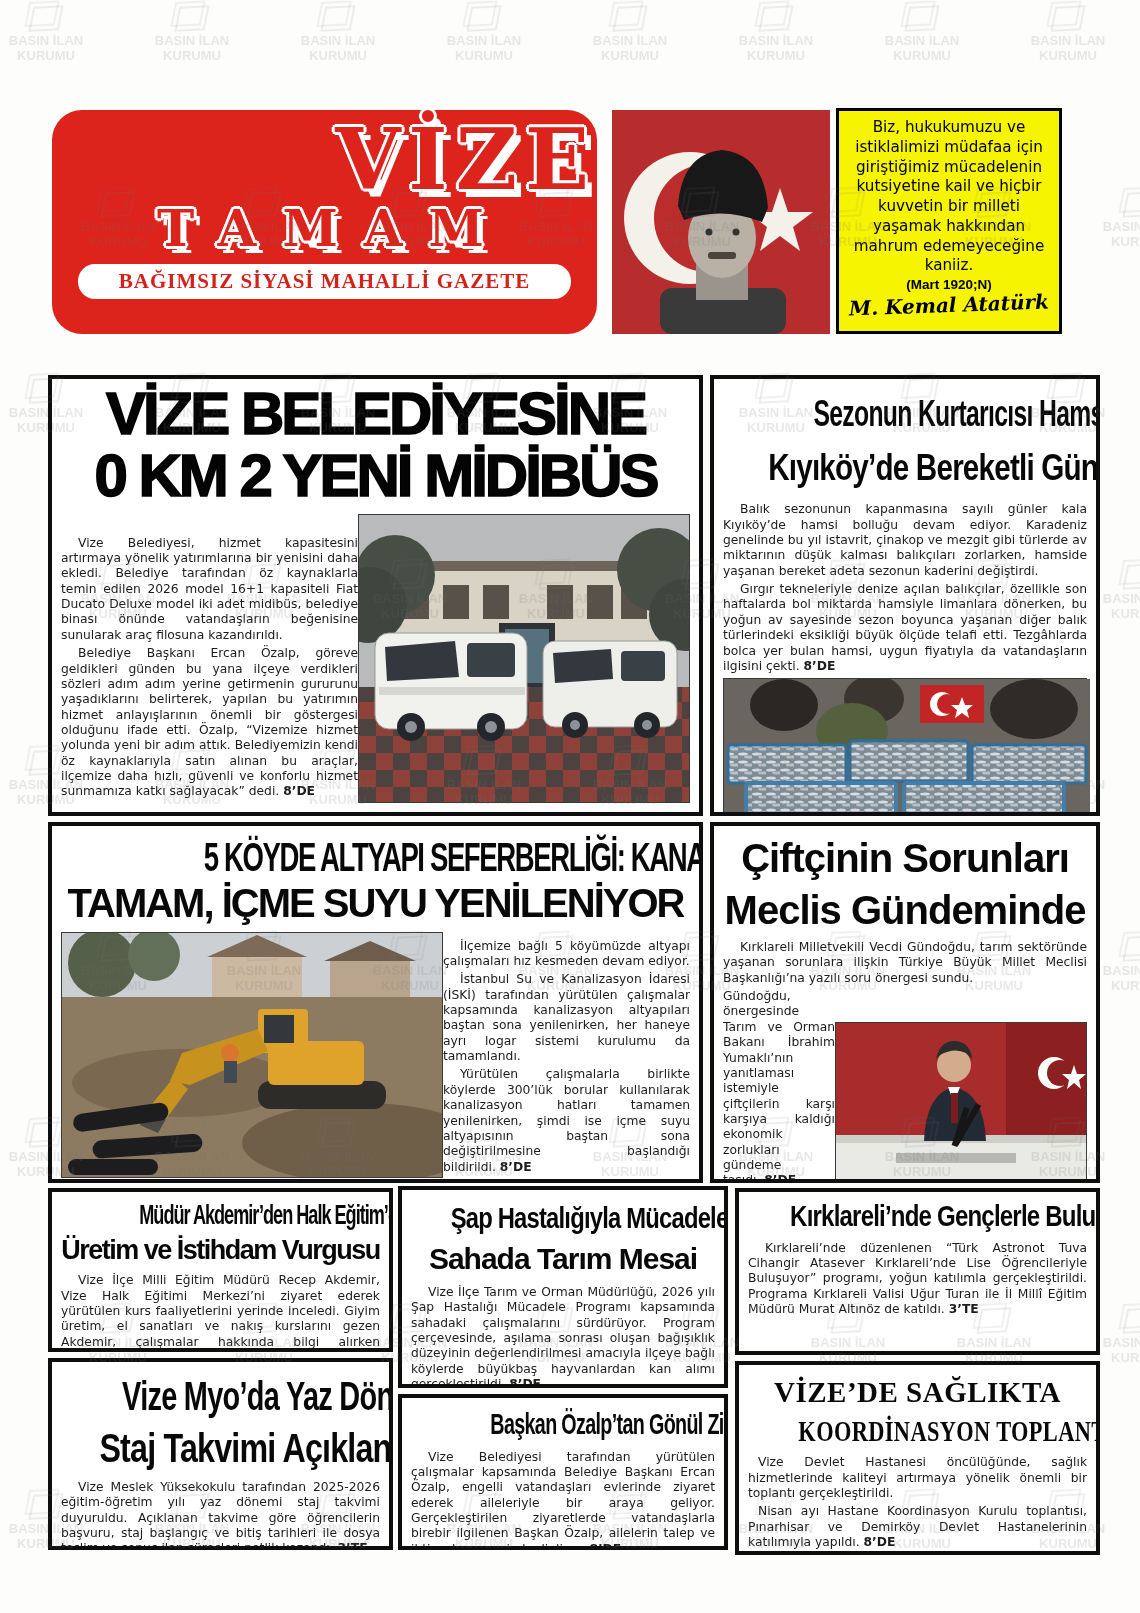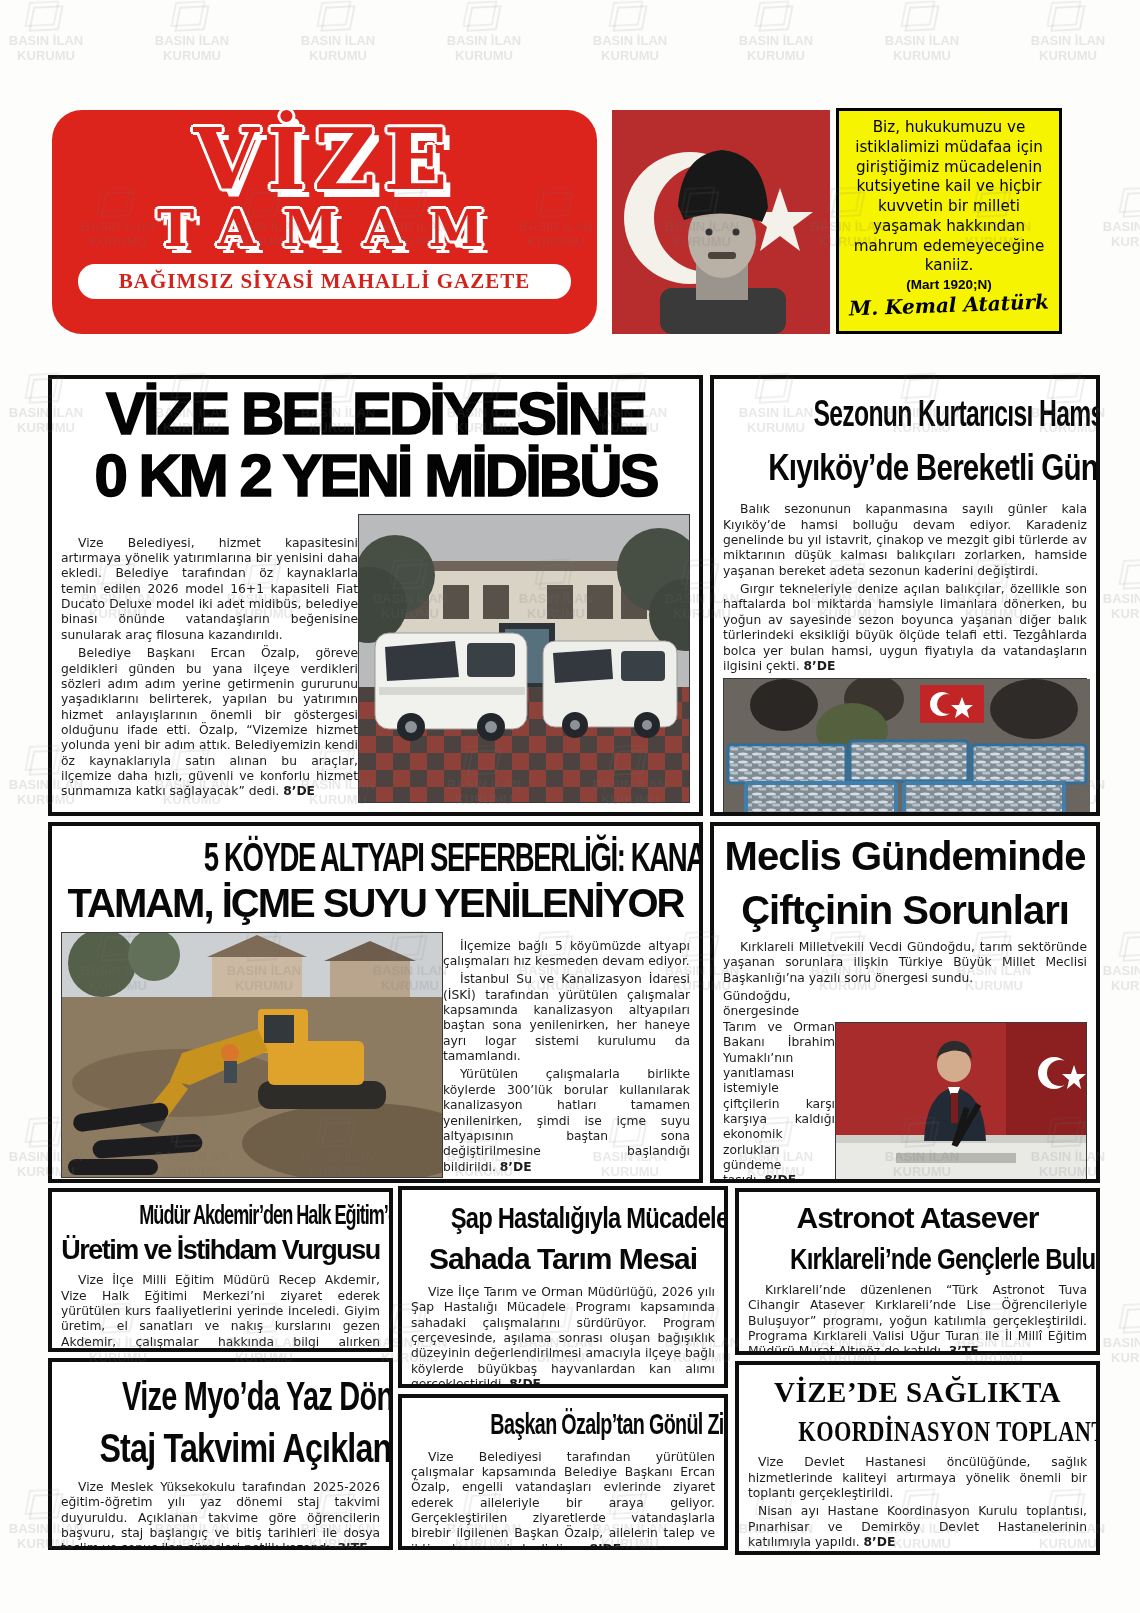--- a/index.html
+++ b/index.html
@@ -13,21 +13,21 @@
   .wm-cube{width:26px;height:21px;border:2px solid rgba(120,120,120,.13);
            margin:0 auto 3px;transform:skewX(-14deg) rotate(-3deg);position:relative;}
   .wm-cube::after{content:"";position:absolute;left:-7px;top:-7px;width:26px;height:21px;
            border:2px solid rgba(120,120,120,.10);}
   
   .masthead{position:absolute;left:52px;top:110px;width:545px;height:224px;border-radius:30px;
             background:#dc231c;text-align:center;box-sizing:border-box;padding-top:10px;}
   .mh-line1{font-family:"DejaVu Serif",serif;font-weight:bold;font-size:84px;line-height:.95;
             color:#dc231c;letter-spacing:8px;
             text-shadow:-3px 0 #fff,3px 0 #fff,0 -3px #fff,0 3px #fff,-2px -2px #fff,2px -2px #fff,
-                        -2px 2px #fff,2px 2px #fff,7px 8px 0 #fff;}
+                        -2px 2px #fff,2px 2px #fff,7px 8px 0 #fff;text-align:right;}
   .mh-line2{font-family:"DejaVu Serif",serif;font-weight:bold;font-size:50px;line-height:1.0;
             color:#dc231c;letter-spacing:26px;text-indent:18px;margin-top:4px;
             text-shadow:-3px 0 #fff,3px 0 #fff,0 -3px #fff,0 3px #fff,-2px -2px #fff,2px -2px #fff,
                         -2px 2px #fff,2px 2px #fff,6px 7px 0 #fff;}
   .mh-tagline{margin:10px 26px 0;background:#fff;border-radius:17px;padding:5px 2px;
               font-family:"Liberation Serif",serif;font-weight:bold;font-size:21px;
               color:#d3221b;letter-spacing:1px;}
   .ata{position:absolute;left:612px;top:110px;width:218px;height:224px;margin:0;overflow:hidden;}
   .quote-box{position:absolute;left:836px;top:108px;width:226px;height:226px;box-sizing:border-box;
              background:#f7f400;border:3px solid #000;text-align:center;padding:7px 8px;}
@@ -232,22 +232,22 @@
       </figure>
       <div class="grow">
         <p class="body">İlçemize bağlı 5 köyümüzde altyapı çalışmaları hız kesmeden devam ediyor.</p>
         <p class="body">İstanbul Su ve Kanalizasyon İdaresi (İSKİ) tarafından yürütülen çalışmalar kapsamında kanalizasyon altyapıları baştan sona yenilenirken, her haneye ayrı logar sistemi kurulumu da tamamlandı.</p>
         <p class="body"><span>Yürütülen çalışmalarla birlikte köylerde 300’lük borular kullanılarak kanalizasyon hatları tamamen yenilenirken, şimdi ise içme suyu altyapısının baştan sona değiştirilmesine başlandığı bildirildi.</span>&nbsp;<b class="jump">8’DE</b></p>
       </div>
     </div>
   </section>
 
   <section class="box" style="left:710px;top:822px;width:390px;height:361px;">
+    <div class="hl" style="margin-top:2px;"><span class="fit h-med">Çiftçinin Sorunları</span></div>
     <div class="hl"><span class="fit h-med">Meclis Gündeminde</span></div>
-    <div class="hl" style="margin-top:2px;"><span class="fit h-med">Çiftçinin Sorunları</span></div>
     <div style="margin-top:4px;">
       <p class="body">Kırklareli Milletvekili Vecdi Gündoğdu, tarım sektöründe yaşanan sorunlara ilişkin Türkiye Büyük Millet Meclisi Başkanlığı’na yazılı soru önergesi sundu.</p>
       <div class="cols">
         <div class="grow">
           <p class="body noind"><span>Gündoğdu, önergesinde Tarım ve Orman Bakanı İbrahim Yumaklı’nın yanıtlaması istemiyle çiftçilerin karşı karşıya kaldığı ekonomik zorlukları gündeme taşıdı.</span>&nbsp;<b class="jump">8’DE</b></p>
         </div>
         <figure class="photo">
           <svg width="250" height="168" viewBox="0 0 250 168">
             <rect width="250" height="168" fill="#a82c2c"></rect>
             <rect x="170" width="80" height="168" fill="#8c1f1f"></rect>
@@ -289,21 +289,20 @@
     <div class="hl"><span class="fit h-sm">Sahada Tarım Mesai</span></div>
     <p class="body" style="margin-top:6px;"><span>Vize İlçe Tarım ve Orman Müdürlüğü, 2026 yılı Şap Hastalığı Mücadele Programı kapsamında sahadaki çalışmalarını sürdürüyor. Program çerçevesinde, aşılama sonrası oluşan bağışıklık düzeyinin değerlendirilmesi amacıyla ilçeye bağlı köylerde büyükbaş hayvanlardan kan alımı gerçekleştirildi.</span>&nbsp;<b class="jump">8’DE</b></p>
   </section>
 
   <section class="box" style="left:398px;top:1394px;width:330px;height:156px;">
     <div class="hl" style="margin-top:2px;"><span class="fit h-sm" style="transform: scaleX(0.657);">Başkan Özalp’tan Gönül Ziyaretleri</span></div>
     <p class="body" style="margin-top:5px;"><span>Vize Belediyesi tarafından yürütülen çalışmalar kapsamında Belediye Başkanı Ercan Özalp, engelli vatandaşları evlerinde ziyaret ederek aileleriyle bir araya geliyor. Gerçekleştirilen ziyaretlerde vatandaşlarla birebir ilgilenen Başkan Özalp, ailelerin talep ve ihtiyaçlarını yerinde dinliyor.</span>&nbsp;<b class="jump">8’DE</b></p>
   </section>
 
   <section class="box" style="left:735px;top:1188px;width:365px;height:167px;">
-    <div class="hl" style="margin-top:2px;"><span class="fit h-sm">Astronot Atasever</span></div>
     <div class="hl"><span class="fit h-sm" style="transform: scaleX(0.801);">Kırklareli’nde Gençlerle Buluştu</span></div>
     <p class="body" style="margin-top:4px;"><span>Kırklareli’nde düzenlenen “Türk Astronot Tuva Cihangir Atasever Kırklareli’nde Lise Öğrencileriyle Buluşuyor” programı, yoğun katılımla gerçekleştirildi. Programa Kırklareli Valisi Uğur Turan ile İl Millî Eğitim Müdürü Murat Altınöz de katıldı.</span>&nbsp;<b class="jump">3’TE</b></p>
   </section>
 
   <section class="box" style="left:735px;top:1361px;width:365px;height:194px;">
     <div class="hl" style="margin-top:4px;"><span class="fit h-serif">VİZE’DE SAĞLIKTA</span></div>
     <div class="hl"><span class="fit h-serif" style="transform: scaleX(0.771);">KOORDİNASYON TOPLANTISI</span></div>
     <p class="body" style="margin-top:4px;text-indent:10px;">Vize Devlet Hastanesi öncülüğünde, sağlık hizmetlerinde kaliteyi artırmaya yönelik önemli bir toplantı gerçekleştirildi.</p>
     <p class="body" style="text-indent:10px;"><span>Nisan ayı Hastane Koordinasyon Kurulu toplantısı, Pınarhisar ve Demirköy Devlet Hastanelerinin katılımıyla yapıldı.</span>&nbsp;<b class="jump">8’DE</b></p>
   </section>

